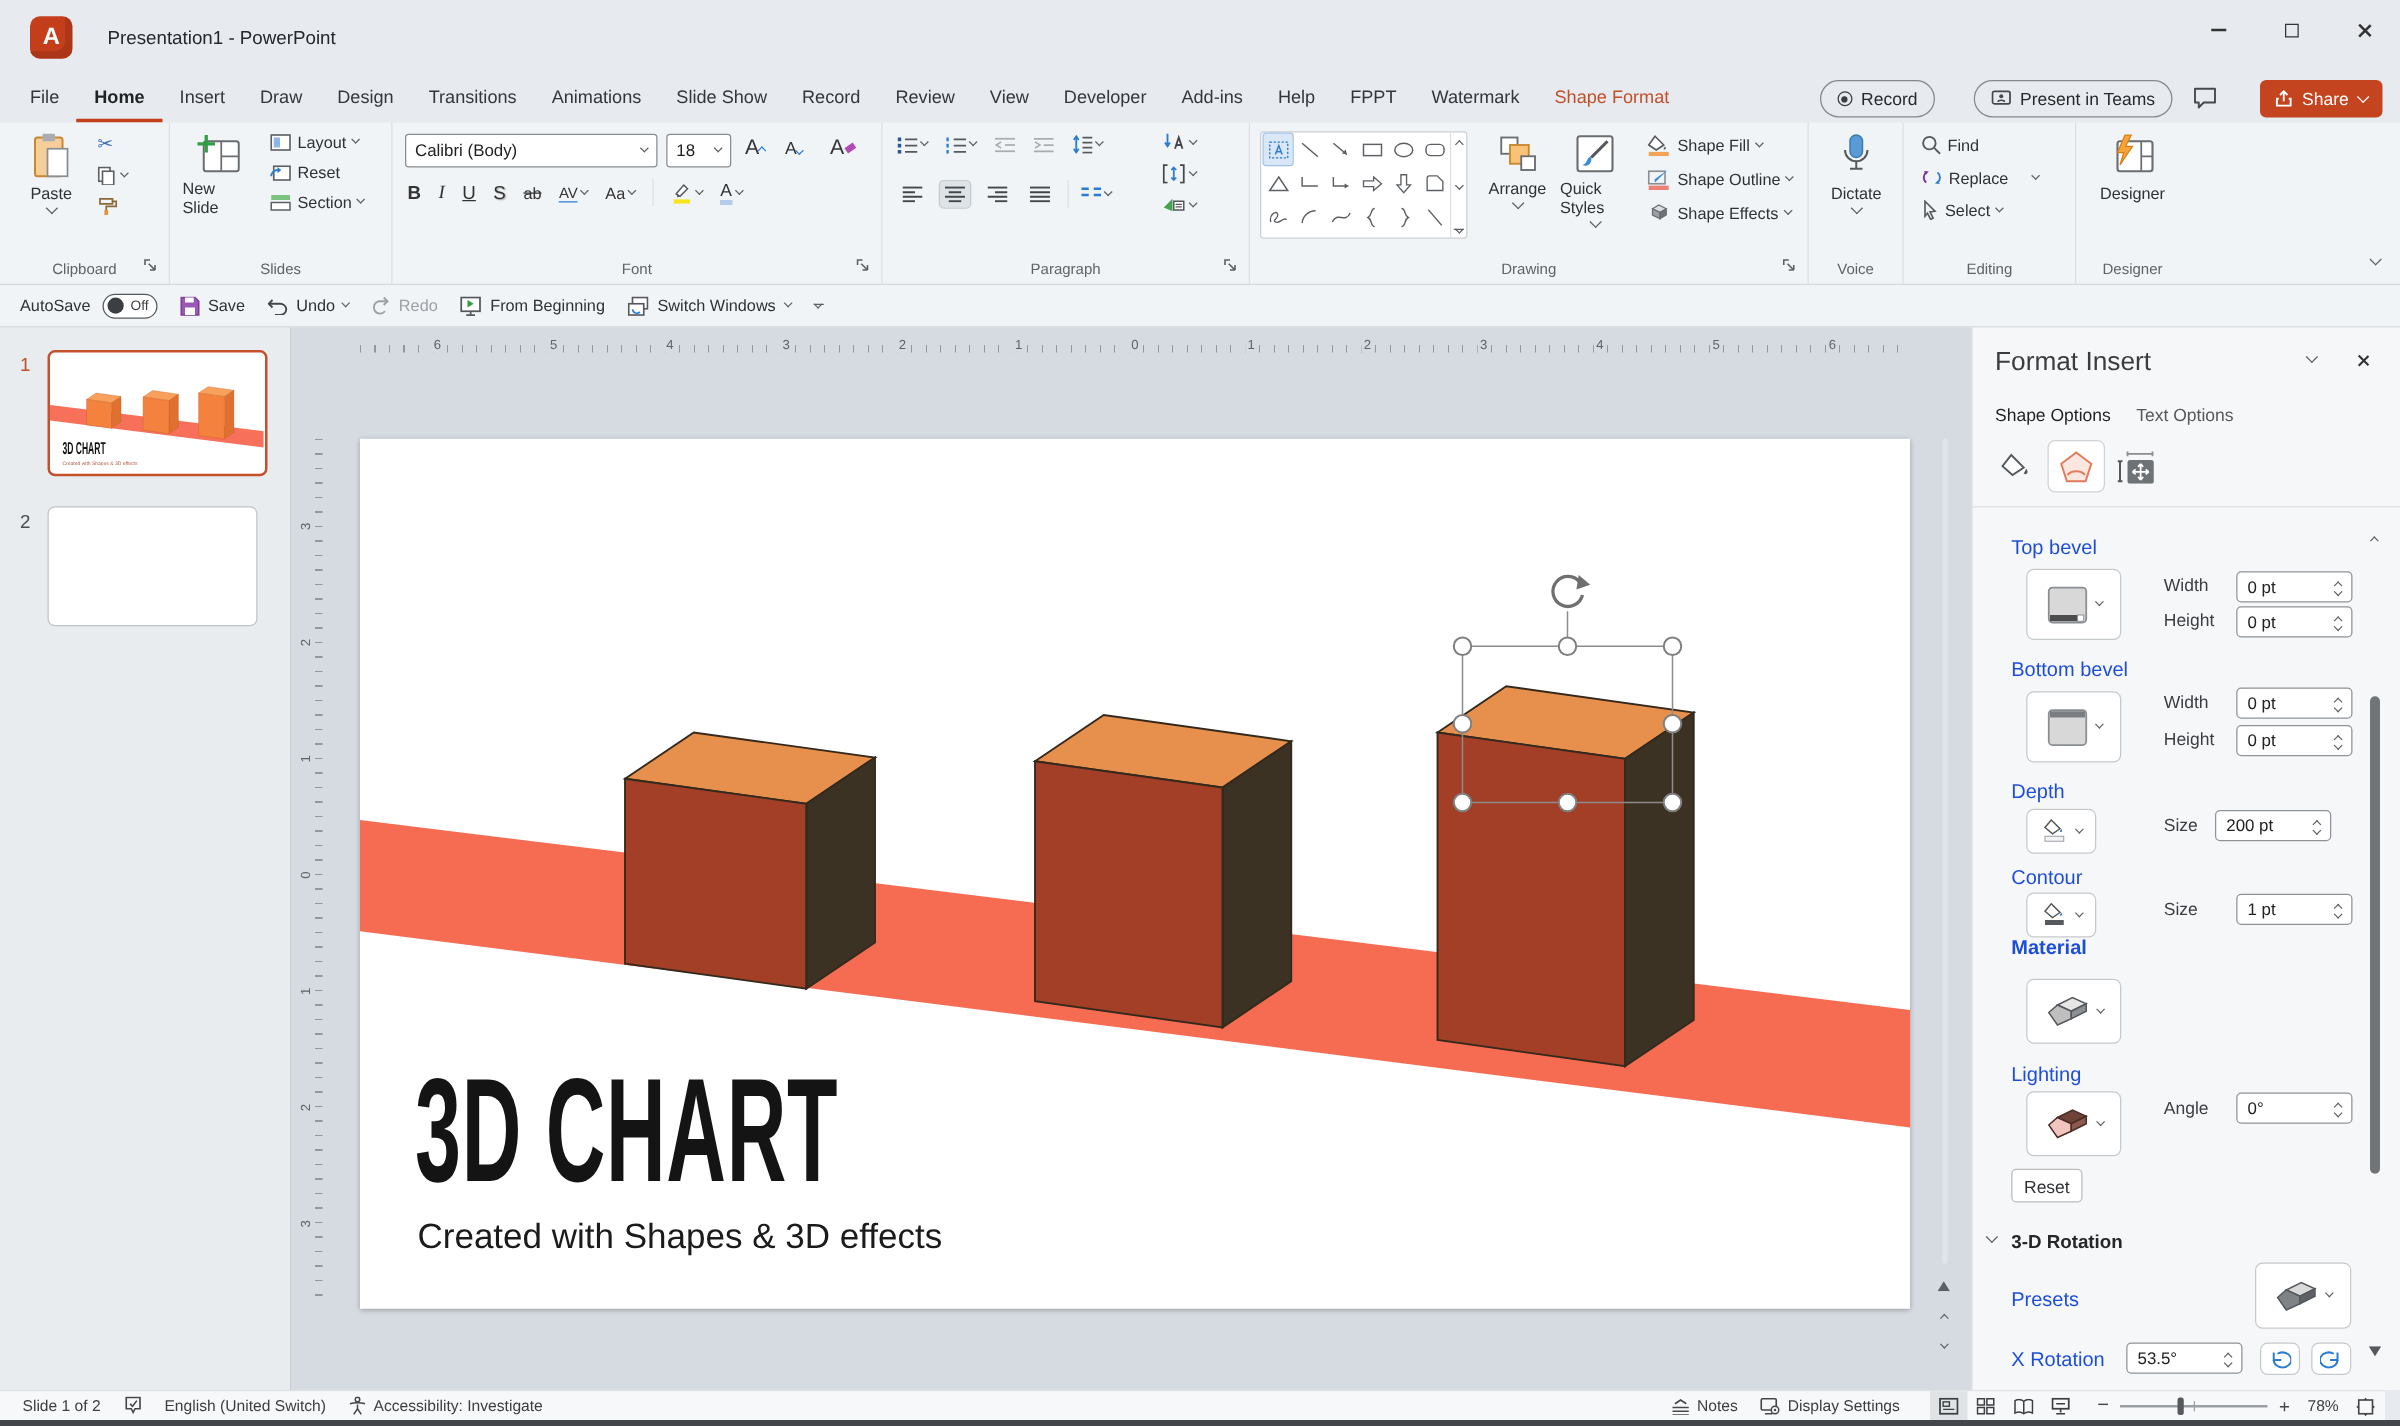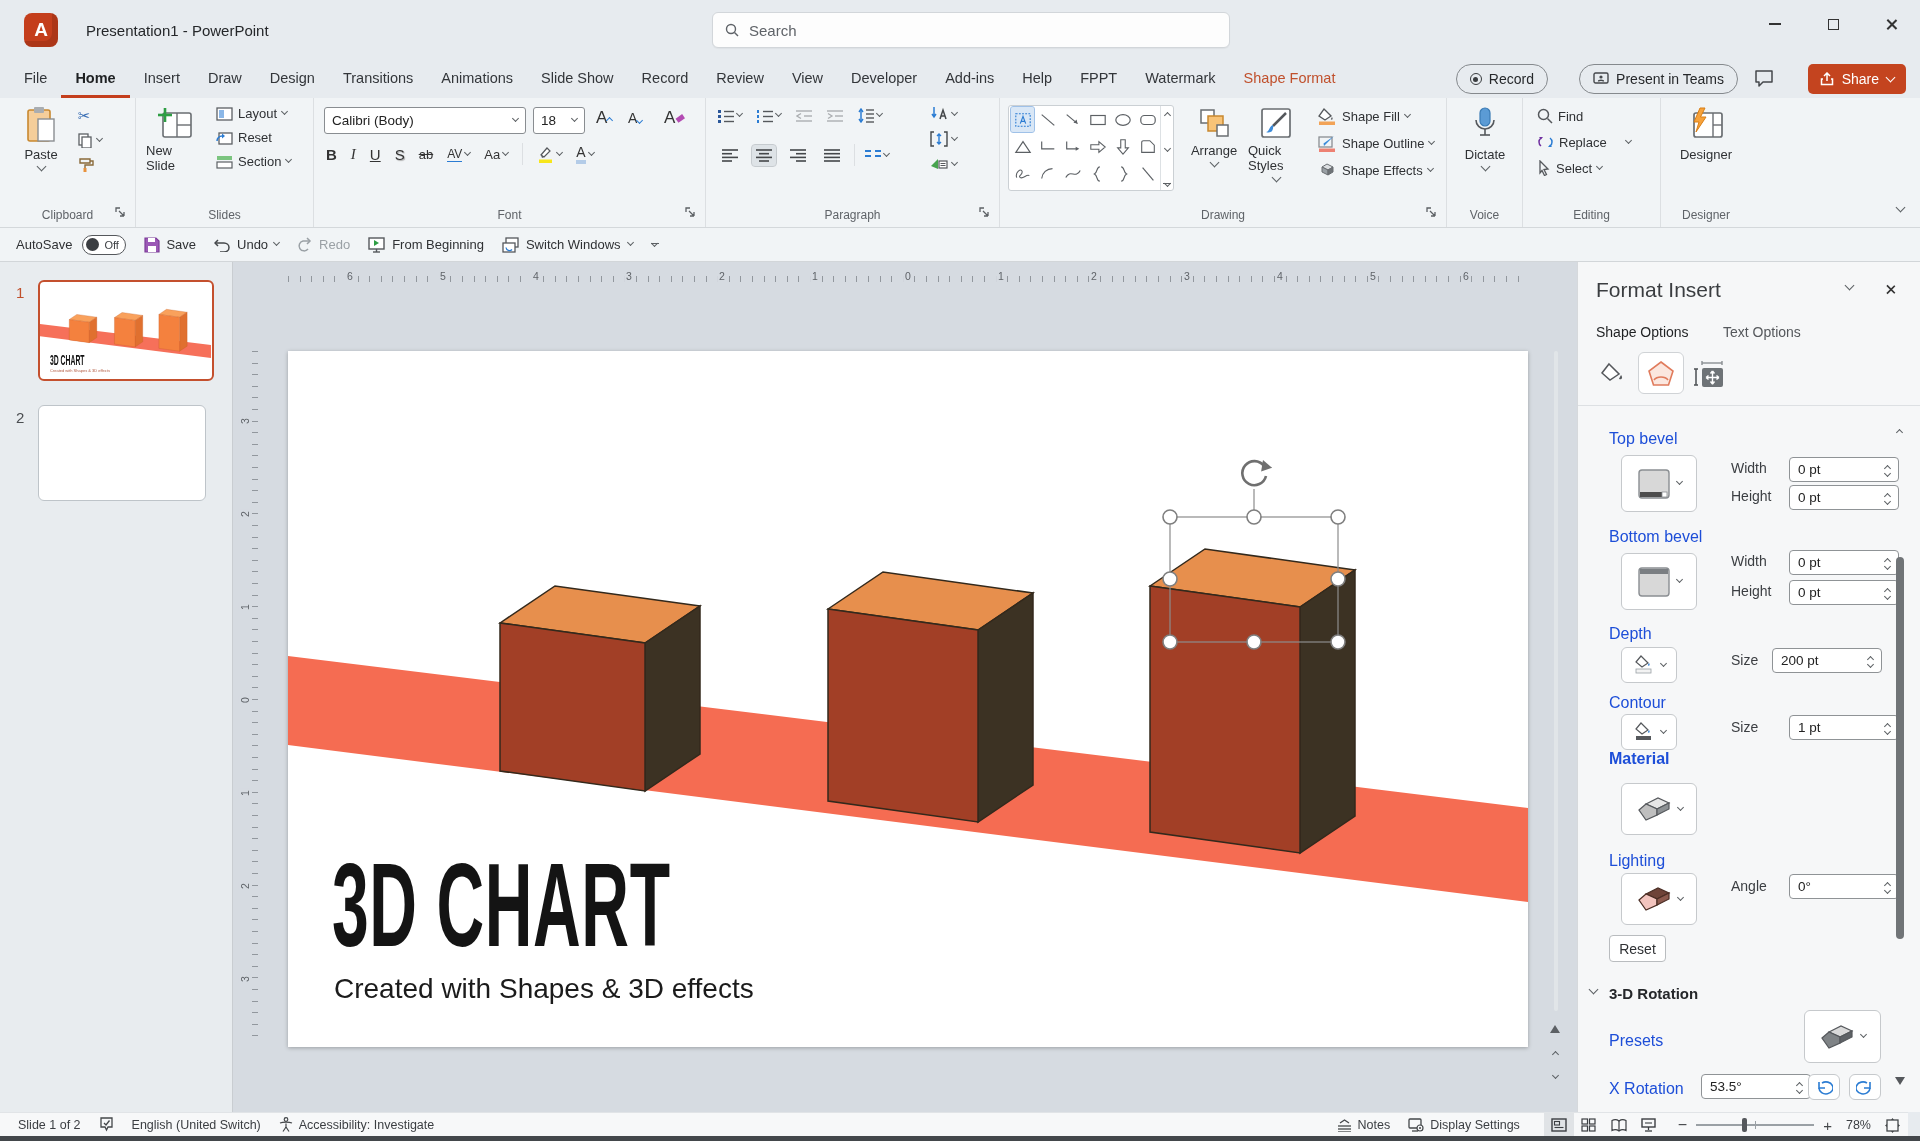--- a/index.html
+++ b/index.html
@@ -90,21 +90,21 @@
   .ctrack{position:absolute;left:4px;top:0;width:4px;height:660px;background:#E1E5E8;border-radius:2px;}
   .cbtn{position:absolute;left:-4px;width:18px;height:20px;display:flex;align-items:center;justify-content:center;flex-direction:column;color:#5c6064;}
 
   
   .panel{position:absolute;left:1577px;top:0;width:343px;height:850px;background:#F6F7F8;border-left:1px solid #D6D9DC;}
   .ptitle{position:absolute;left:18px;top:16px;font-size:21px;color:#3a3d40;}
   .ptab{position:absolute;top:62px;font-size:14px;}
   .plabel{position:absolute;left:31px;font-size:16px;color:#1d4ed8;}
   .pfldlabel{position:absolute;left:153px;font-size:14px;color:#3b3e42;}
   .drop{position:absolute;background:#fff;border:1px solid #C6C9CC;border-radius:6px;display:flex;align-items:center;justify-content:center;gap:6px;}
-  .ffield{position:absolute;background:#fff;border:1px solid #8f9396;border-radius:4px;height:25px;display:flex;align-items:center;padding:0 8px;font-size:13.5px;color:#222;width:110px;}
+  .ffield{position:absolute;background:#fff;border:1px solid #8f9396;border-radius:4px;height:25px;display:flex;align-items:center;padding:0 8px;font-size:13.5px;color:#222;width:93px;}
   .spin{margin-left:auto;display:flex;flex-direction:column;gap:4px;align-items:center;}
   .resetbtn{position:absolute;left:31px;background:#fff;border:1px solid #B9BCBF;border-radius:4px;height:27px;width:57px;display:flex;align-items:center;justify-content:center;font-size:14px;color:#2f3134;}
   .sechdr{position:absolute;left:31px;font-size:15px;font-weight:bold;color:#25272a;}
   .pscroll{position:absolute;left:316px;top:160px;width:12px;height:680px;}
   .pthumb{position:absolute;left:2px;width:8px;border-radius:4px;background:#707477;}
   .iconbox{position:absolute;display:flex;align-items:center;justify-content:center;}
   .iconbox.sel{background:#fff;border:1px solid #D0D3D6;border-radius:6px;}
 
   
   .statusbar{position:absolute;left:0;top:1112px;width:1908px;height:24px;background:#F7F8F9;border-top:1px solid #E1E4E7;display:flex;align-items:center;font-size:12.5px;color:#3b3e42;}
@@ -118,29 +118,20 @@
   .botstrip{position:absolute;left:0;top:1136px;width:1920px;height:5px;background:#43474B;}
 </style>
 </head>
 <body>
 
 <div class="app">
 
   <div class="titlebar">
     <div class="applogo" style="font-size:19px;">A</div>
     <div class="doctitle">Presentation1  -  PowerPoint</div>
-    <div class="searchbox">
-      <span>
-        <svg width="14" height="14" viewBox="0 0 14 14">
-            <circle cx="6" cy="6" r="4.5" fill="none" stroke="#5f6368" stroke-width="1.4"></circle>
-            <line x1="9.5" y1="9.5" x2="13" y2="13" stroke="#5f6368" stroke-width="1.4"></line>
-          </svg>
-      </span>
-      <span>Search</span>
-    </div>
     <div class="winbtns">
       <div class="winbtn">
           <span class="ic-min"></span>
         </div>
       <div class="winbtn">
           <span class="ic-max"></span>
         </div>
       <div class="winbtn">
           <span class="ic-close"></span>
         </div>
@@ -848,21 +839,21 @@
           <span class="chv sm"></span>
         </span>
     </div>
 
     <div class="panel">
       <div class="ptitle">Format Insert</div>
       <span class="abs chv" style="left:268px;top:24px;"></span>
       <span class="abs ic-close" style="left:306px;top:20px;transform:scale(.85);"></span>
 
       <span class="ptab" style="left:18px;color:#1f2123;">Shape Options</span>
-      <span class="ptab" style="left:145px;color:#55585c;text-align:center;">Text Options</span>
+      <span class="ptab" style="left:131px;color:#55585c;text-align:center;">Text Options</span>
 
       <span class="iconbox" style="left:16px;top:92px;width:38px;height:40px;">
         <svg width="26" height="24" viewBox="0 0 26 24">
             <path d="M9 2 L19 12 L10 18 L2 11 Z" fill="#fff" stroke="#55585c" stroke-width="1.5"></path>
             <path d="M21 13 c2.5 3 0 5.5 -2 3.8 z" fill="#55585c"></path>
           </svg>
       </span>
       <span class="iconbox sel" style="left:60px;top:90px;width:46px;height:42px;">
         <svg width="28" height="27" viewBox="0 0 28 27">
             <path d="M14 2 L26 11 L21.5 25 H6.5 L2 11 Z" fill="#FBE7DF" stroke="#E07B5C" stroke-width="1.6"></path>

